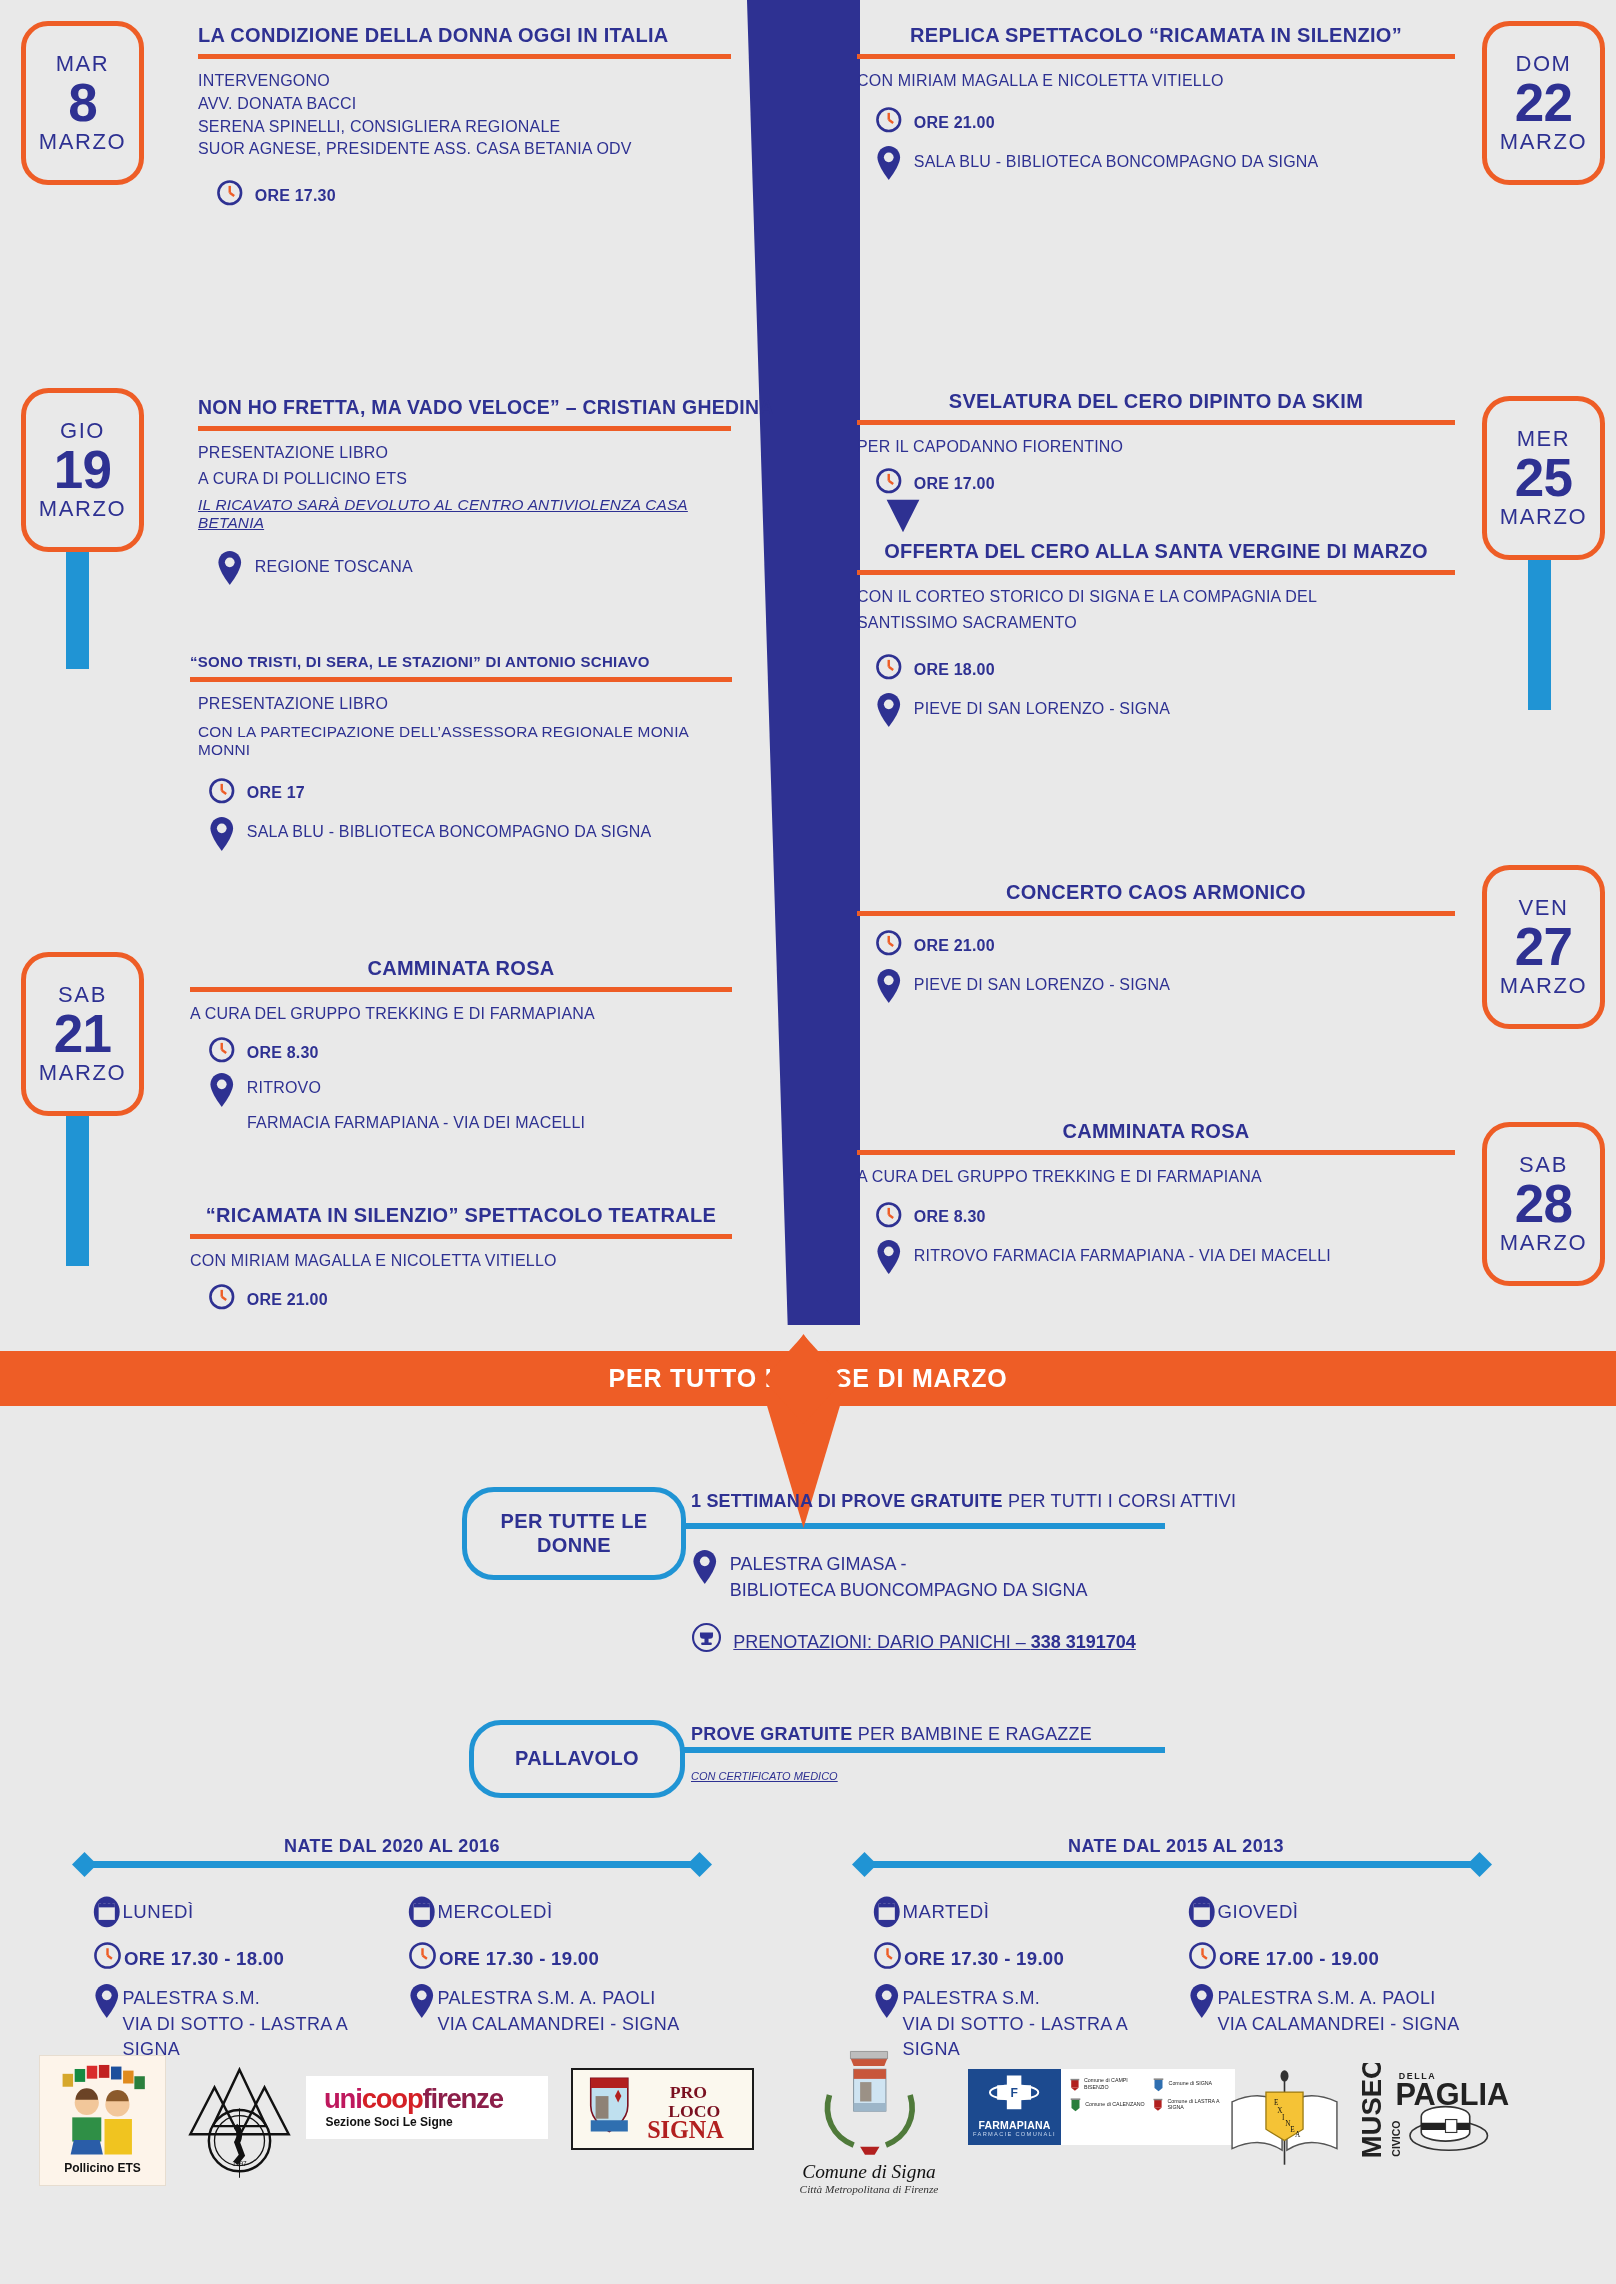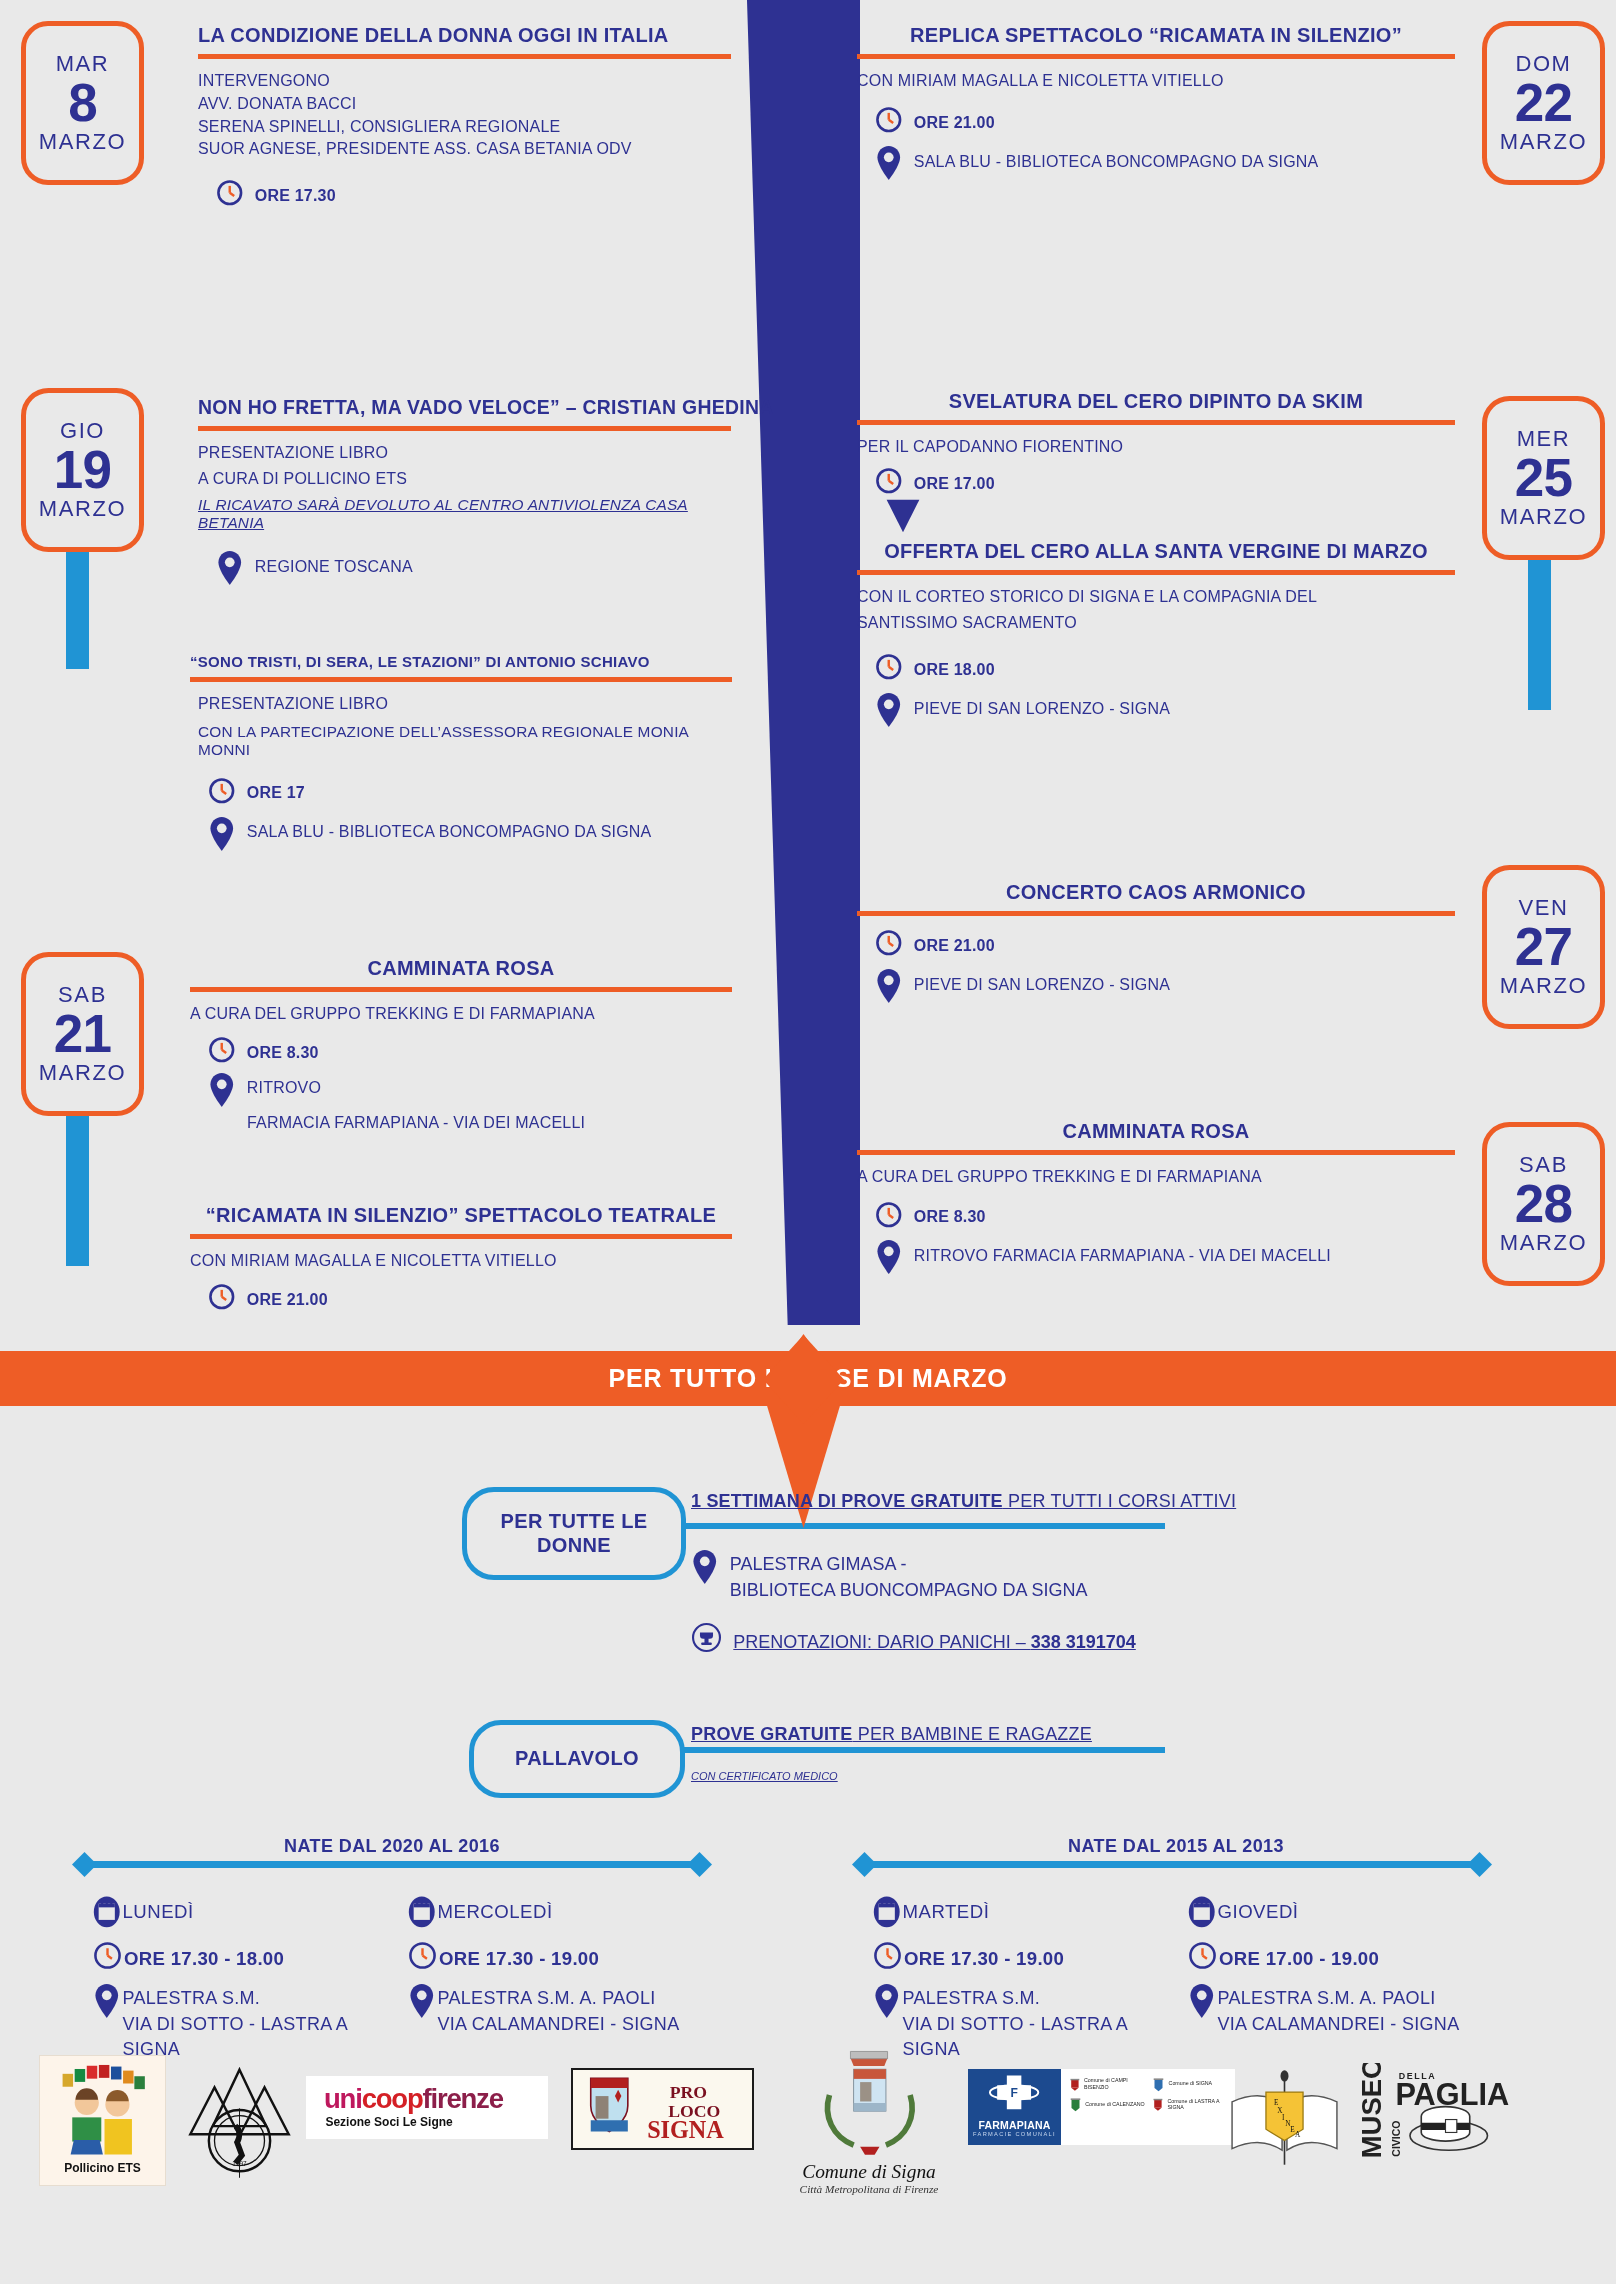--- a/index.html
+++ b/index.html
@@ -65,21 +65,21 @@
     background:#ee5d26;clip-path:polygon(50% 0,100% 30%,50% 100%,0 30%);z-index:4;
   }
 
   
   .pill{
     position:absolute;border:5.7px solid #2094d4;border-radius:32px;background:#e9e9e9;
     display:flex;align-items:center;justify-content:center;text-align:center;
     font-size:20px;font-weight:800;letter-spacing:0.4px;line-height:1.18;z-index:4;
   }
   .bluerule{position:absolute;height:5.7px;background:#2094d4;z-index:2;}
-  .mix{font-size:18px;letter-spacing:0.2px;text-decoration:underline;}
+  .mix{font-size:18px;letter-spacing:0.2px;}
   .mix b{font-weight:800;}
   .mix span{font-weight:400;}
 
   
   .schead{position:absolute;font-size:18px;font-weight:800;letter-spacing:0.4px;text-align:center;}
   .axis{position:absolute;height:7.3px;background:#2094d4;}
   .axis::before,.axis::after{
     content:"";position:absolute;top:-9px;width:25px;height:25px;background:#2094d4;
     clip-path:polygon(50% 0,100% 50%,50% 100%,0 50%);
   }

